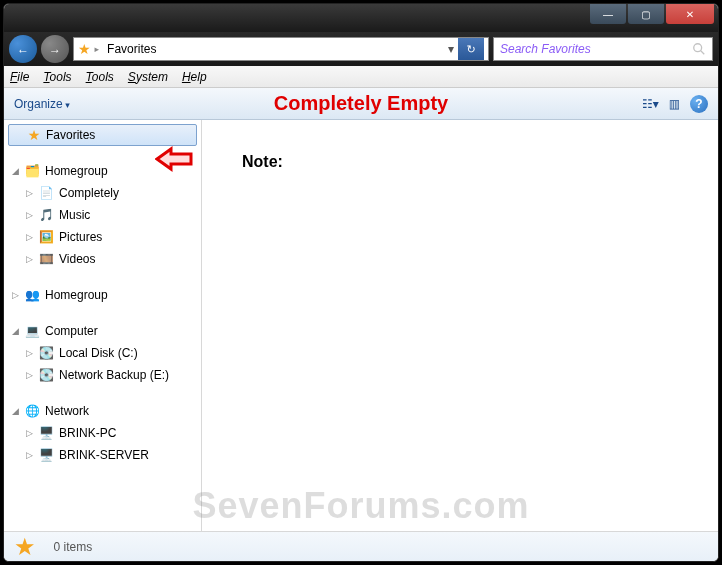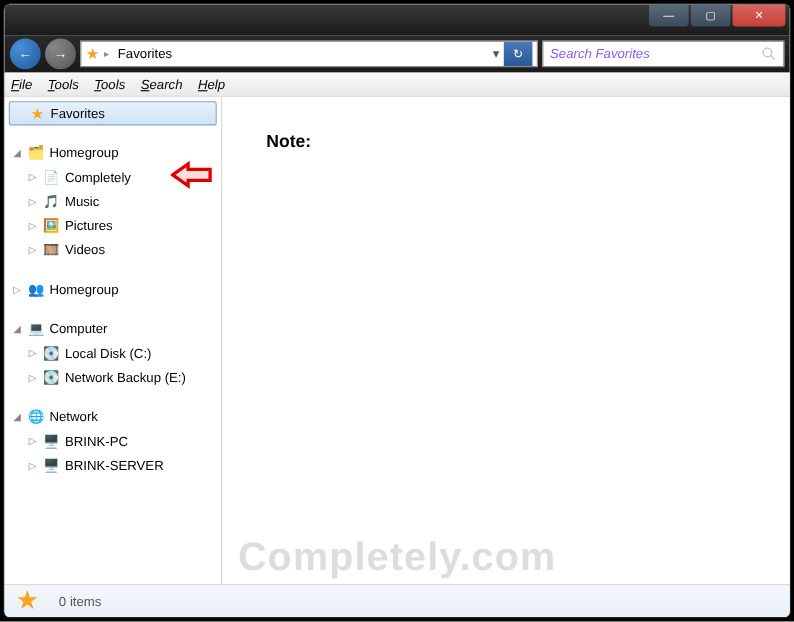--- a/index.html
+++ b/index.html
@@ -73,24 +73,33 @@
           <circle cx="6.5" cy="6.5" r="4.5" fill="none" stroke="#888" stroke-width="1.5"></circle>
           <line x1="10" y1="10" x2="14" y2="14" stroke="#888" stroke-width="1.5"></line>
         </svg>
     </div>
   </div>
 
   <div class="menubar">
     <span>File</span>
     <span>Tools</span>
     <span>Tools</span>
-    <span>Search</span>
+    <span>System</span>
     <span>Help</span>
   </div>
 
+  <div class="toolbar">
+    <span class="org">Organize</span>
+    <span class="headline">Completely Empty</span>
+    <div class="rtools">
+      <span>☷▾</span>
+      <span>▥</span>
+      <span class="help">?</span>
+    </div>
+  </div>
 
   <div class="body">
     <div class="nav">
       <div class="node sel top">
         <span class="tw"></span>
           <span class="ico star-ico">★</span>
         <span>Favorites</span>
       </div>
       <div class="spacer"></div>
       <div class="node top">
@@ -166,13 +175,13 @@
   <div class="status">
     <span class="star-ico">★</span>
     <span>0 items</span>
   </div>
 </div>
 
 <svg class="redarrow" width="40" height="26">
   <path d="M 2 13 L 16 3 L 16 8 L 36 8 L 36 18 L 16 18 L 16 23 Z" fill="#ffdddd" stroke="#e00000" stroke-width="3"></path>
 </svg>
 
-<div class="watermark">Completely.com</div>
+<div class="watermark">SevenForums.com</div>
 
 </body></html>

